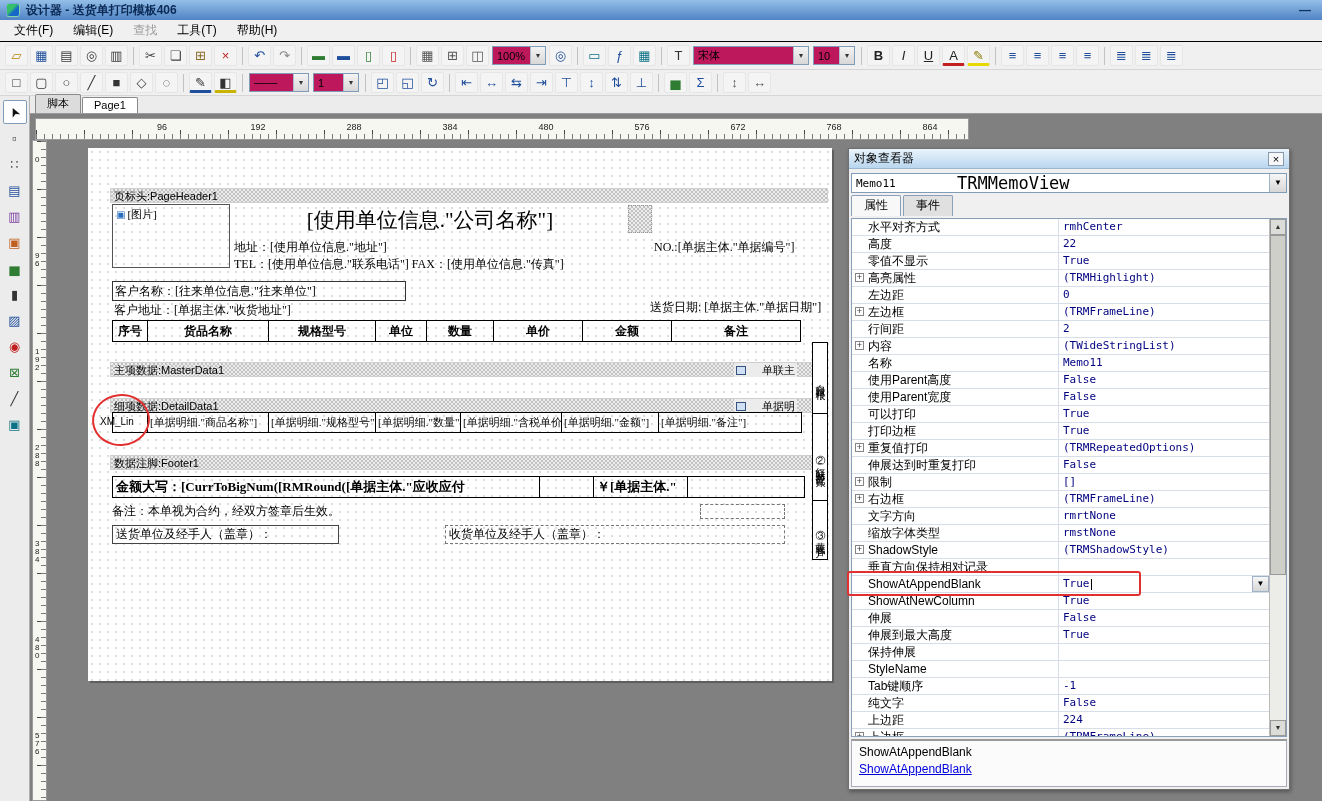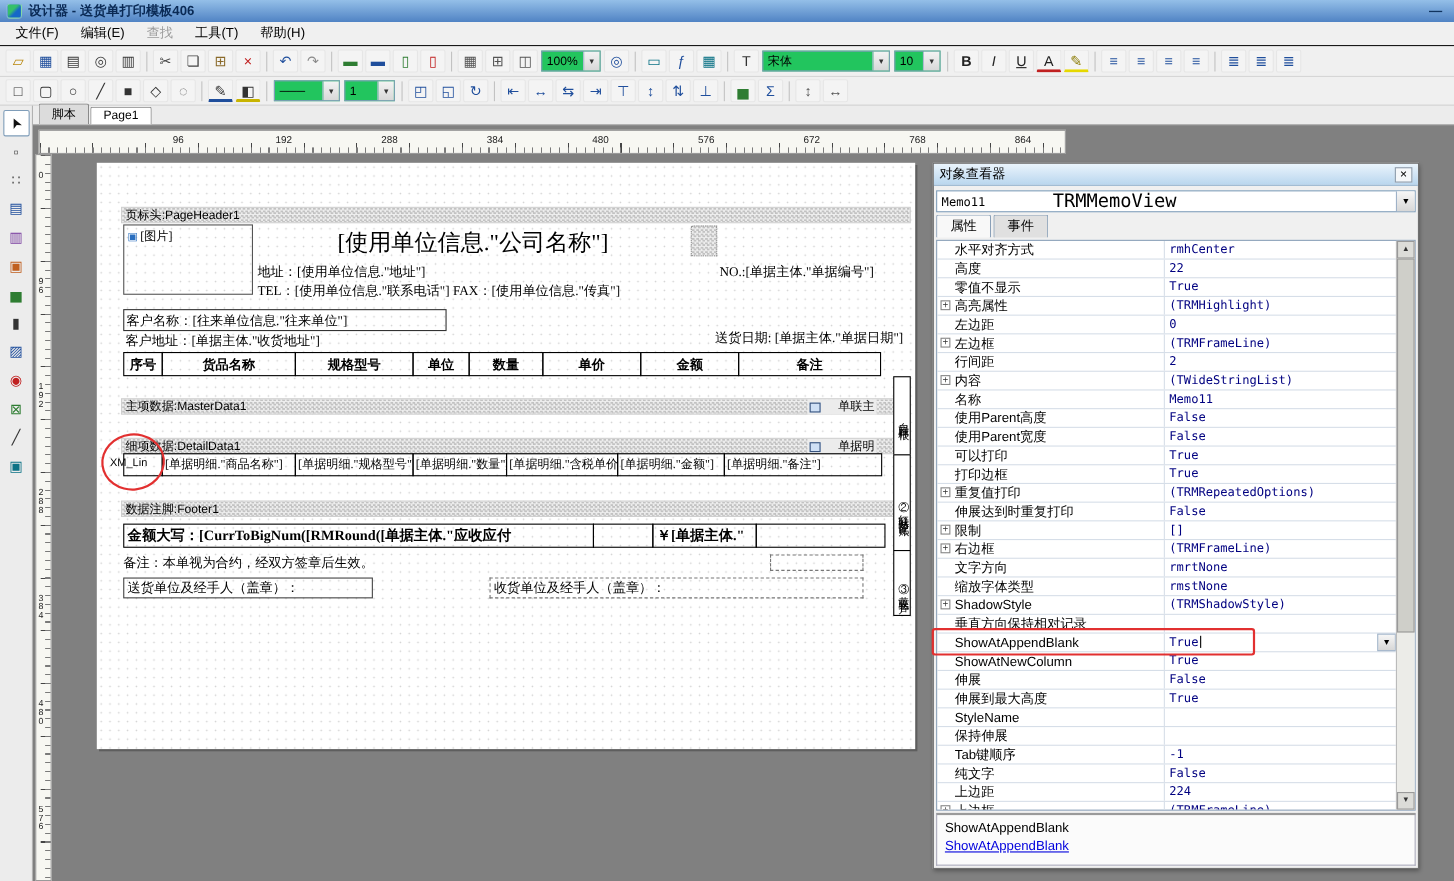--- a/index.html
+++ b/index.html
@@ -11,21 +11,21 @@
 .app-icon{width:14px;height:14px;margin-right:6px;background:linear-gradient(135deg,#35c06a 40%,#1668c8 60%);border-radius:3px;border:1px solid #ffffff66}
 .minimize{margin-left:auto;width:22px;text-align:center;font-weight:bold;color:#10335f}
 .menubar{position:absolute;top:20px;left:0;right:0;height:22px;background:#f0f0f0;border-bottom:1px solid #000000;display:flex;align-items:center;padding-left:4px}
 .mitem{padding:3px 10px;color:#000}
 .mitem.dis{color:#9b9b9b}
 .toolbar{position:absolute;left:0;right:0;background:#f0f0f0;display:flex;align-items:center;padding-left:4px;border-bottom:1px solid #d6d6d6}
 #toolbar1{top:42px;height:28px}
 #toolbar2{top:70px;height:26px}
 .tbtn{display:inline-block;width:23px;height:21px;line-height:20px;text-align:center;font-size:13px;border:1px solid #e6e6e6;background:#f4f4f4;border-radius:2px;margin:0 1px;overflow:hidden}
 .tsep{display:inline-block;width:1px;height:18px;background:#c2c2c2;margin:0 4px}
-.combo{display:inline-flex;align-items:center;height:19px;background:#22c55e;border:1px solid #7f9db9;font-size:11px;margin:0 2px;padding-left:4px;position:relative}
+.combo{display:inline-flex;align-items:center;height:19px;background:#be185d;border:1px solid #7f9db9;font-size:11px;margin:0 2px;padding-left:4px;position:relative}
 .combo .cv{flex:1;overflow:hidden;white-space:nowrap}
 .dd{width:15px;height:100%;background:linear-gradient(#f3f3f3,#d8d8d8);border-left:1px solid #aebcd0;text-align:center;font-size:8px;line-height:17px;color:#333;margin-left:auto}
 
 
 .tabbar{position:absolute;top:96px;left:30px;right:0;height:18px;background:#ececec;border-bottom:1px solid #9a9a9a;display:flex;align-items:flex-end;padding-left:5px}
 .tab{font-size:11px;padding:1px 11px 2px;border:1px solid #8a8a8a;border-bottom:none;background:#dcdcdc;margin-right:1px;border-radius:2px 2px 0 0}
 .tab.active{background:#fff}
 .palette{position:absolute;top:96px;left:0;width:30px;bottom:0;background:#ececec;border-right:1px solid #b2b2b2;display:flex;flex-direction:column;align-items:center;padding-top:4px}
 .ptool{width:24px;height:24px;margin-bottom:2px;border:1px solid transparent;border-radius:2px;display:flex;align-items:center;justify-content:center;font-size:13px}
 .ptool.sel{background:#fff;border:1px solid #7f9db9}
@@ -493,25 +493,25 @@
             </div>
             <div class="prow">
               <span class="pname">伸展</span>
               <span class="pval">False</span>
             </div>
             <div class="prow">
               <span class="pname">伸展到最大高度</span>
               <span class="pval">True</span>
             </div>
             <div class="prow">
+              <span class="pname">保持伸展</span>
+              <span class="pval"></span>
+            </div>
+            <div class="prow">
               <span class="pname">StyleName</span>
-              <span class="pval"></span>
-            </div>
-            <div class="prow">
-              <span class="pname">保持伸展</span>
               <span class="pval"></span>
             </div>
             <div class="prow">
               <span class="pname">Tab键顺序</span>
               <span class="pval">-1</span>
             </div>
             <div class="prow">
               <span class="pname">纯文字</span>
               <span class="pval">False</span>
             </div>

